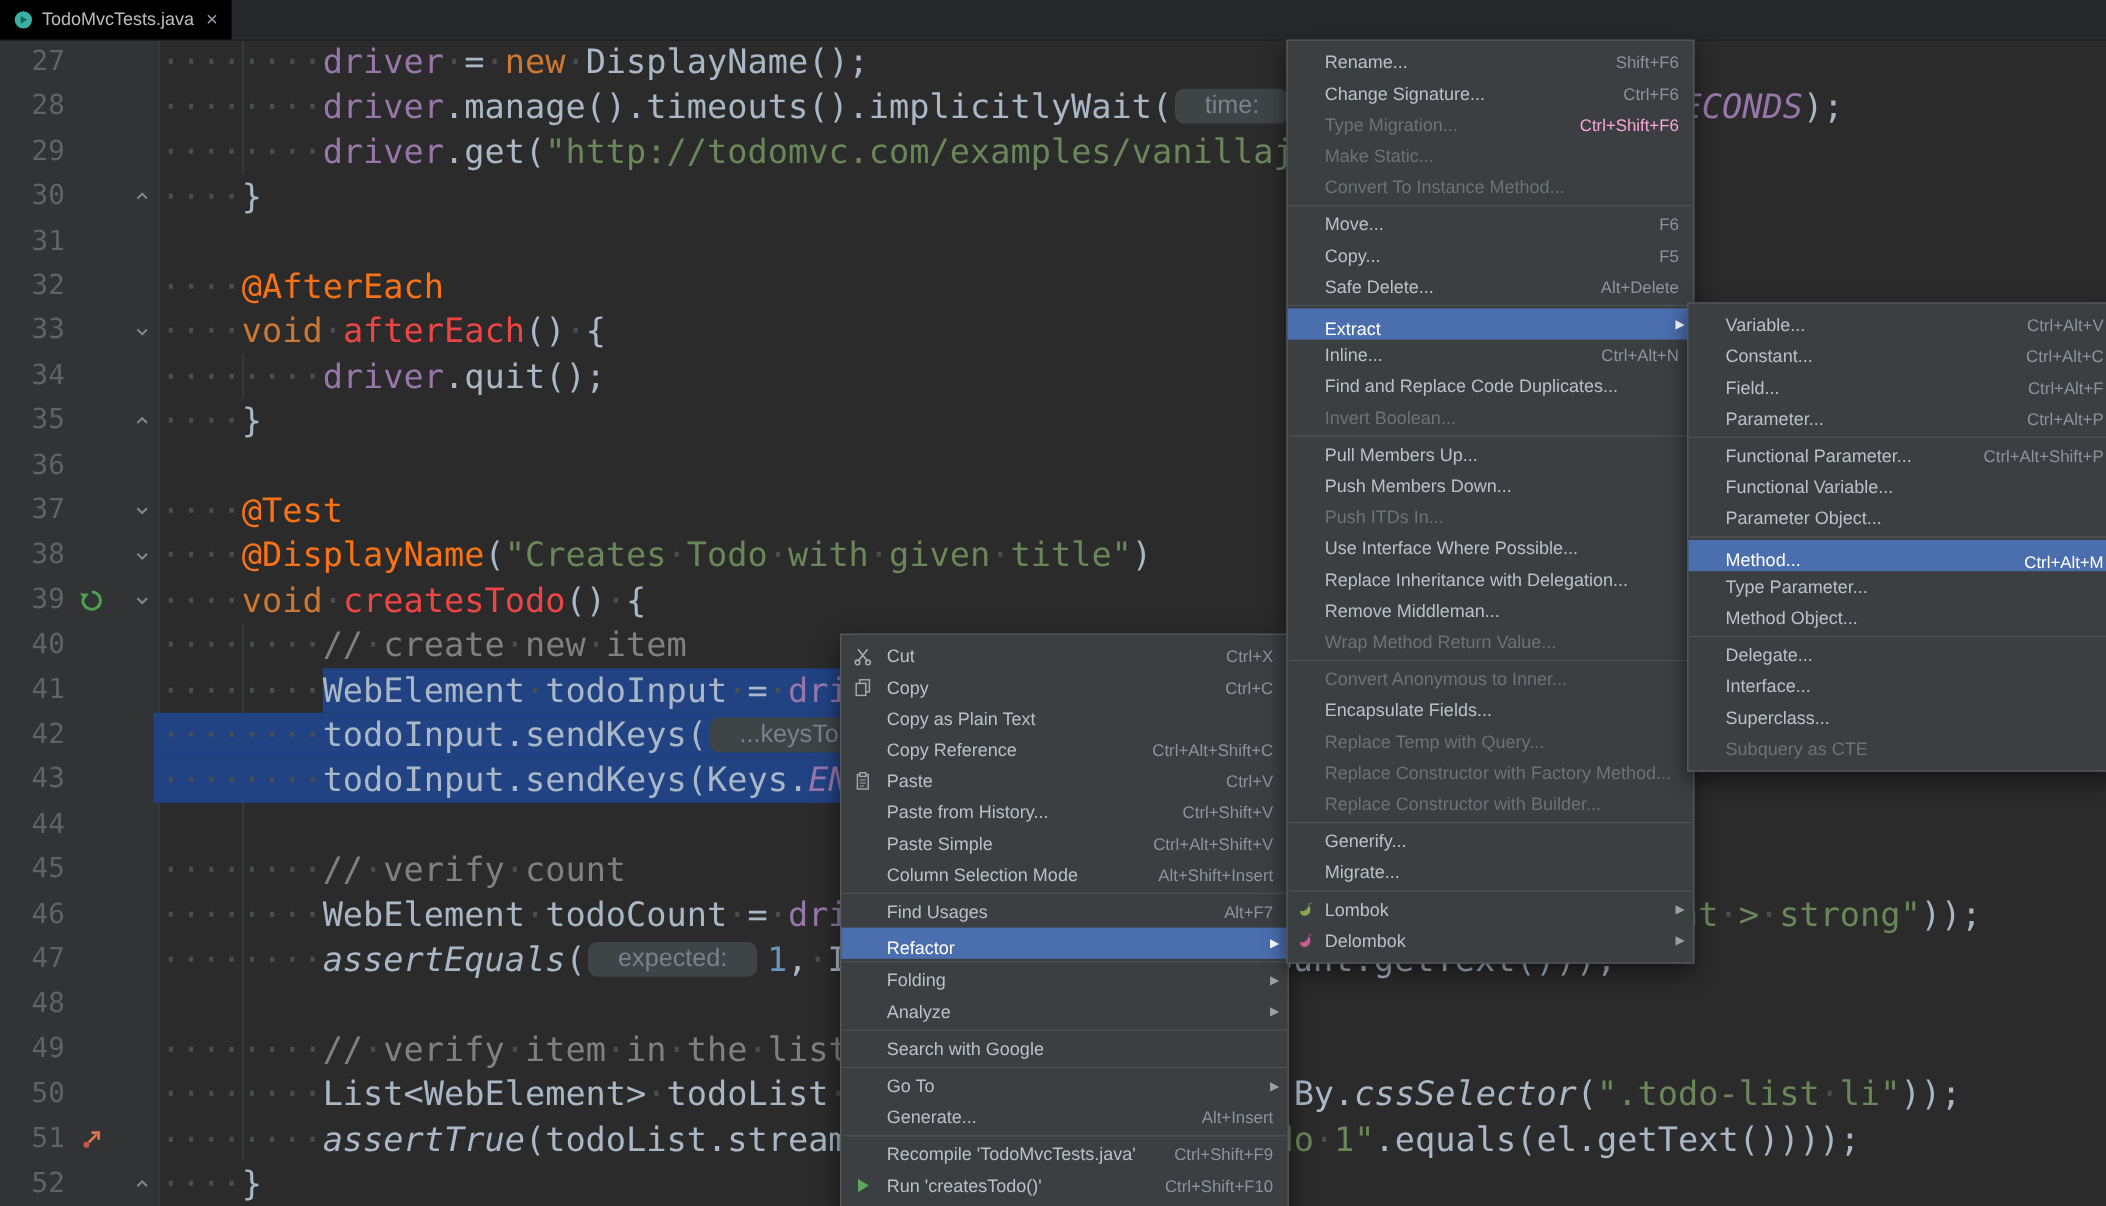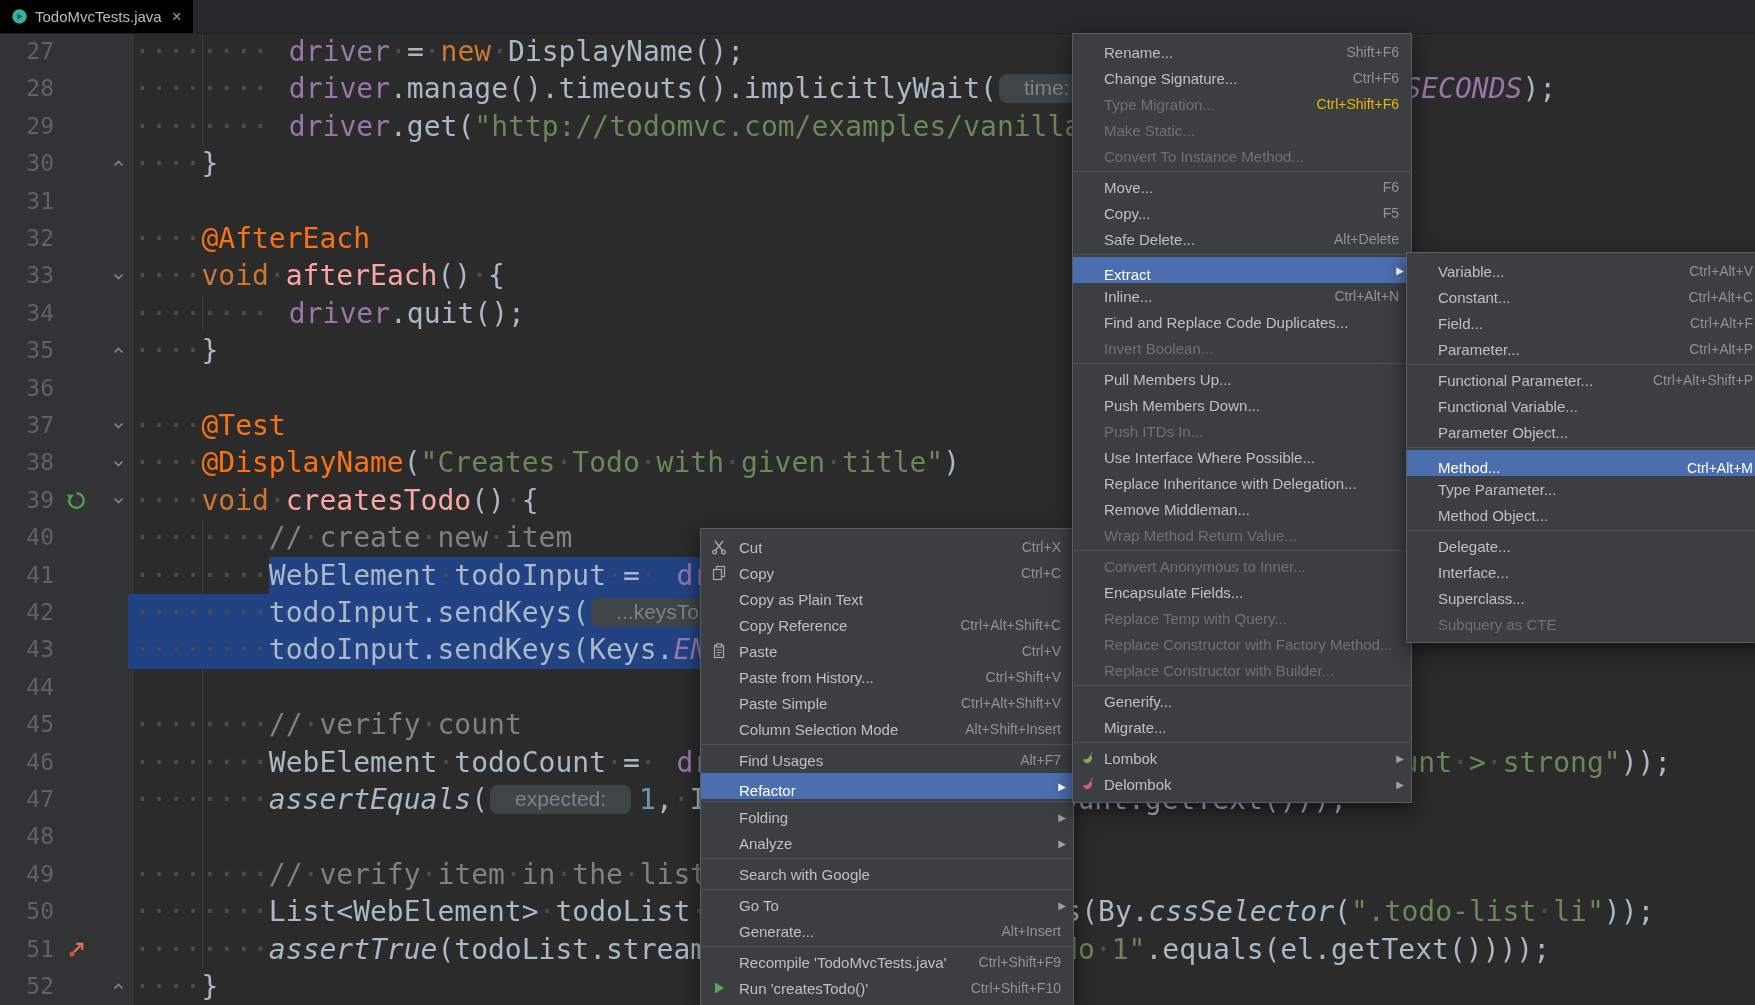--- a/index.html
+++ b/index.html
@@ -27,22 +27,22 @@
   .gicon svg,.fold svg{display:block;}
   .sel{position:absolute;top:0;height:37.4px;background:#214283;z-index:0;}
   .codetext{position:absolute;left:134px;top:0;white-space:pre;z-index:1;
             font-family:"DejaVu Sans Mono",monospace;font-size:28px;line-height:37.4px;color:#a9b7c6;}
   .codetext .ws{color:#4b4e50;}
   .codetext .d{color:#a9b7c6;}
   .codetext .kw{color:#cc7832;}
   .codetext .ann{color:#f97316;}
   .codetext .str{color:#6a8759;}
   .codetext .num{color:#6897bb;}
-  .codetext .fld{color:#9876aa;margin-left:20px;}
-  .codetext .mth{color:#fca5a5;margin-top:44px;}
+  .codetext .fld{color:#9876aa;}
+  .codetext .mth{color:#ef4444;margin-top:44px;}
   .codetext .itl{color:#a9b7c6;font-style:italic;}
   .codetext .cst{color:#9876aa;font-style:italic;}
   .codetext .cmt{color:#808080;}
   .codetext .chip{display:inline-block;background:#3f4447;color:#7d828a;
        font-family:"Liberation Sans",sans-serif;font-size:21px;font-style:normal;
        border-radius:8px;padding:1px 25px 2px;margin:0 8px 0 2px;line-height:26px;
        vertical-align:middle;position:relative;top:-2px;}
 
   
   .menu{position:absolute;background:#3b3f42;border:1px solid #5a5d60;box-sizing:border-box;
@@ -52,21 +52,21 @@
   .menu-plain .mrow{padding-left:31px;}
   .mrow .micon{position:absolute;top:50%;transform:translateY(-50%);display:flex;align-items:center;}
   .menu-icons .micon{left:10px;}
   .menu-plain .micon{left:7px;}
   .mrow .lbl{overflow:hidden;}
   .mrow .sc{margin-left:auto;padding-left:24px;padding-right:12px;color:#8f9398;font-size:14px;}
   .mrow .arrow{position:absolute;right:7px;top:50%;transform:translateY(-50%);font-size:10px;color:#9da0a3;}
   .mrow.selected{background:#4b6eaf;color:#ffffff;align-items:flex-end;}
   .mrow.selected .sc,.mrow.selected .arrow{color:#ffffff;}
   .mrow.disabled{color:#6e7275;}
-  .mrow.disabled .sc{color:#eab308;}
+  .mrow.disabled .sc{color:#f9a8d4;}
   .msep{height:1px;background:#515355;margin:2px 1px;}
 </style>
 </head>
 <body>
 
 <div class="screen">
 
   <div class="tabbar">
     <div class="tab">
       <span class="ticon" id="tab-file-icon">

